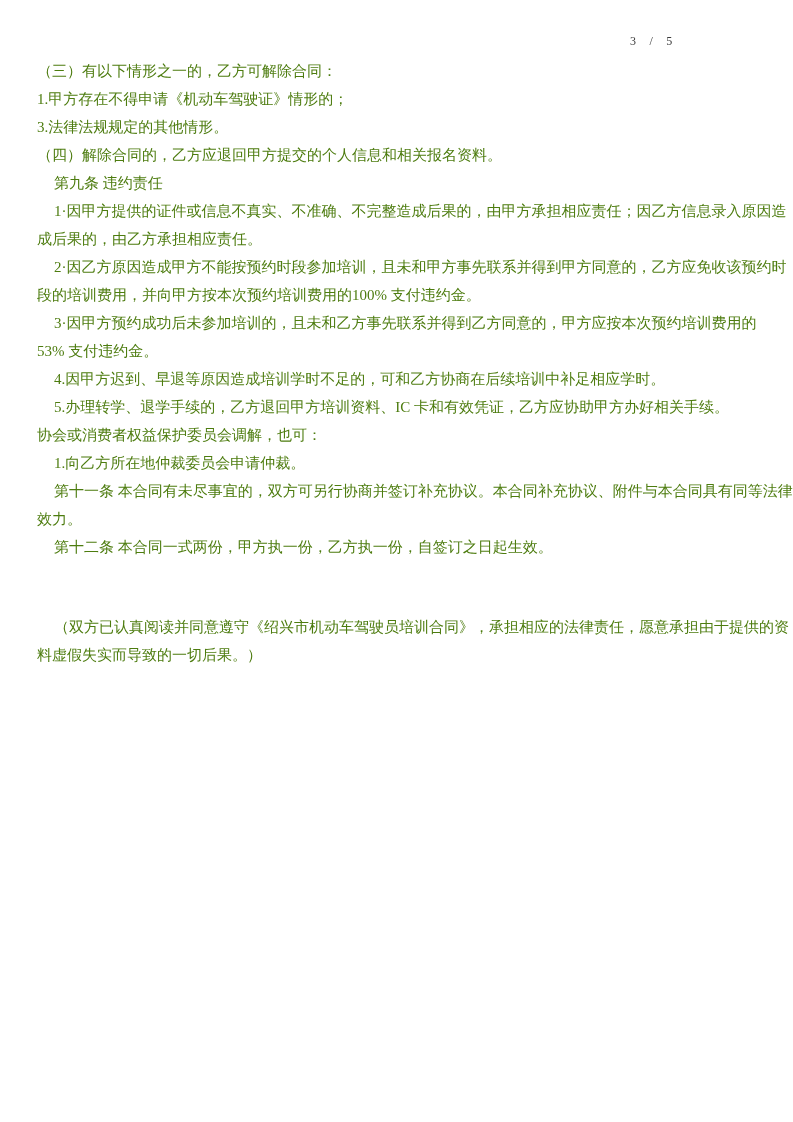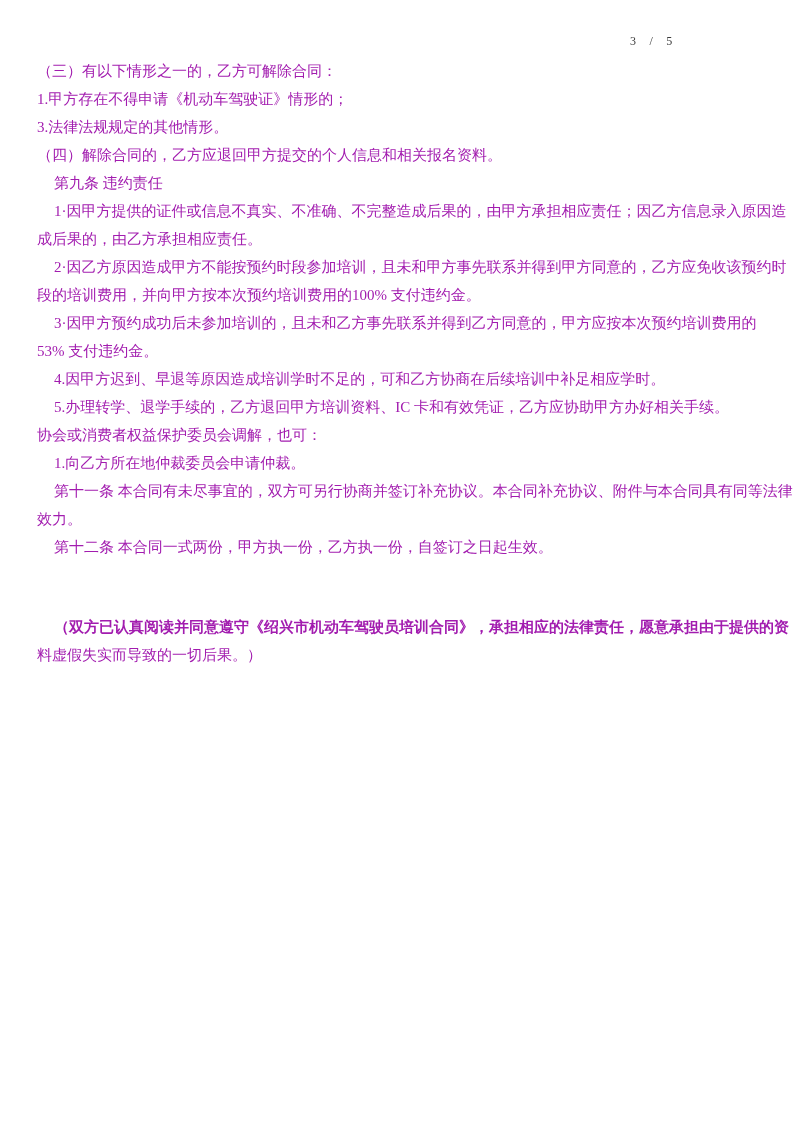--- a/index.html
+++ b/index.html
@@ -40,28 +40,27 @@
     position: absolute;
     top: 57px;
     left: 37px;
     width: 720px;
   }
   .line {
     font-size: 15px;
     line-height: 28px;
     height: 28px;
     white-space: nowrap;
-    color: #a21caf;
+    color: #4d7c0f;
   }
   .line.indent {
     padding-left: 17px;
   }
   .line.gap-before {
     margin-top: 52px;
-    font-weight: bold;
   }
 </style>
 </head>
 <body>
 
 <div class="page">
 
   <div class="page-number">
     <span>3</span><span>/</span><span>5</span>
   </div>

